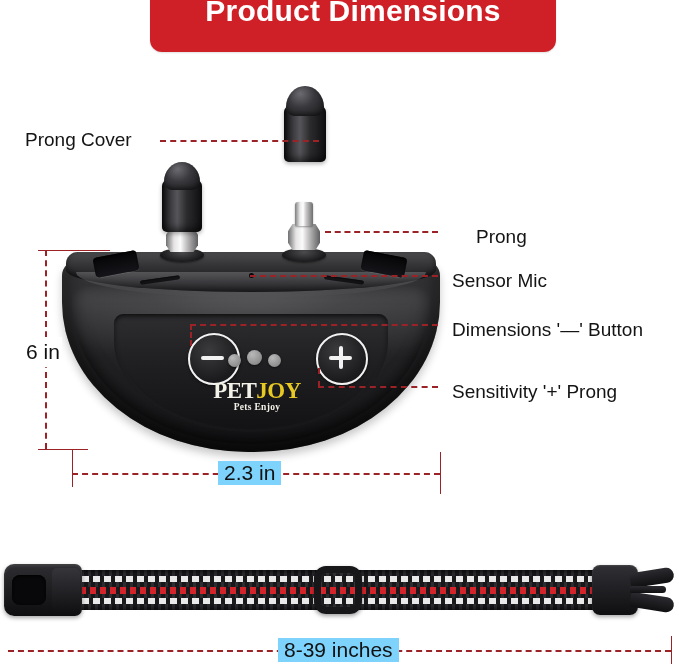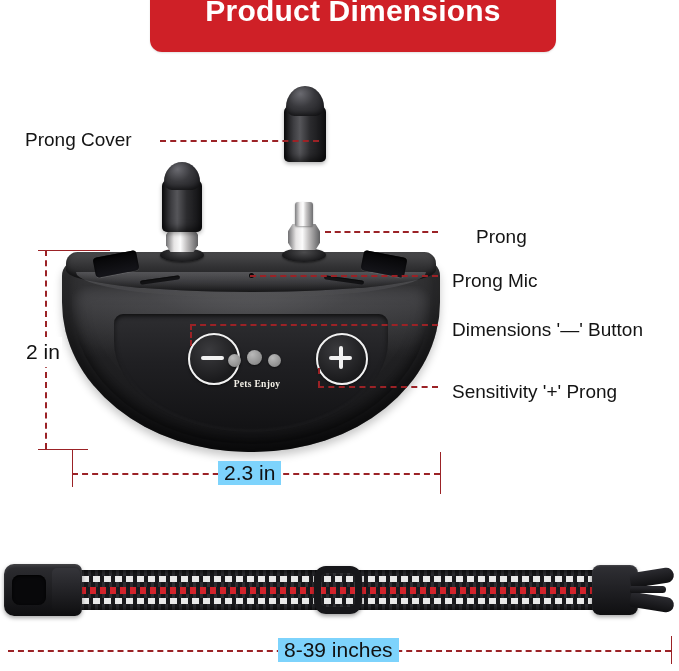--- a/index.html
+++ b/index.html
@@ -176,20 +176,21 @@
   <div class="btn btn-plus">
     <span class="bar h"></span>
     <span class="bar v"></span>
   </div>
 
   <div class="led led1"></div>
   <div class="led led2"></div>
   <div class="led led3"></div>
 
   <div class="logo">
+    <div class="logo-main"><span class="logo-pet">PET</span><span class="logo-joy">JOY</span></div>
     <div class="logo-sub">Pets Enjoy</div>
   </div>
 
   <div class="prong-base" style="left:98px;top:2px;width:44px;height:14px;"></div>
   <div class="prong-hex" style="left:104px;top:-18px;width:32px;height:24px;"></div>
   <div class="cover" style="left:100px;top:-66px;width:40px;height:52px;"></div>
   <div class="cover-dome" style="left:102px;top:-84px;width:36px;height:28px;"></div>
 
   <div class="prong-base" style="left:220px;top:2px;width:44px;height:14px;"></div>
   <div class="prong-hex" style="left:226px;top:-22px;width:32px;height:26px;"></div>
@@ -199,34 +200,34 @@
   <div class="cover-dome" style="left:224px;top:-160px;width:38px;height:30px;"></div>
 </div>
 
 <span class="lbl" style="left:25px;top:130px;">Prong Cover</span>
 <div class="hdash" style="left:160px;top:140px;width:159px;"></div>
 
 <div class="hdash" style="left:325px;top:231px;width:113px;"></div>
 <span class="lbl" style="left:476px;top:227px;">Prong</span>
 
 <div class="hdash" style="left:250px;top:275px;width:188px;"></div>
-<span class="lbl" style="left:452px;top:271px;">Prong Mic</span>
+<span class="lbl" style="left:452px;top:271px;">Sensor Mic</span>
 
 <div class="vdash" style="left:190px;top:324px;height:22px;"></div>
 <div class="hdash" style="left:190px;top:324px;width:248px;"></div>
 <span class="lbl" style="left:452px;top:320px;">Dimensions '—' Button</span>
 
 <div class="vdash" style="left:318px;top:368px;height:19px;"></div>
 <div class="hdash" style="left:318px;top:386px;width:120px;"></div>
 <span class="lbl" style="left:452px;top:382px;">Sensitivity '+' Prong</span>
 
 <div class="solid-h" style="left:38px;top:250px;width:72px;"></div>
 <div class="solid-h" style="left:38px;top:449px;width:50px;"></div>
 <div class="vdash" style="left:45px;top:250px;height:199px;"></div>
-<span class="dim-v" style="left:24px;top:337px;">2 in</span>
+<span class="dim-v" style="left:24px;top:337px;">6 in</span>
 
 <div class="solid-v" style="left:72px;top:449px;height:38px;"></div>
 <div class="solid-v" style="left:440px;top:452px;height:42px;"></div>
 <div class="hdash" style="left:72px;top:473px;width:368px;"></div>
 <span class="dim" style="left:218px;top:461px;">2.3 in</span>
 
 <div id="collar">
   <div class="web" style="left:56px;width:566px;"></div>
   <div class="stripe" style="left:60px;top:20px;width:558px;"></div>
   <div class="stripe red" style="left:60px;top:31px;width:558px;"></div>

